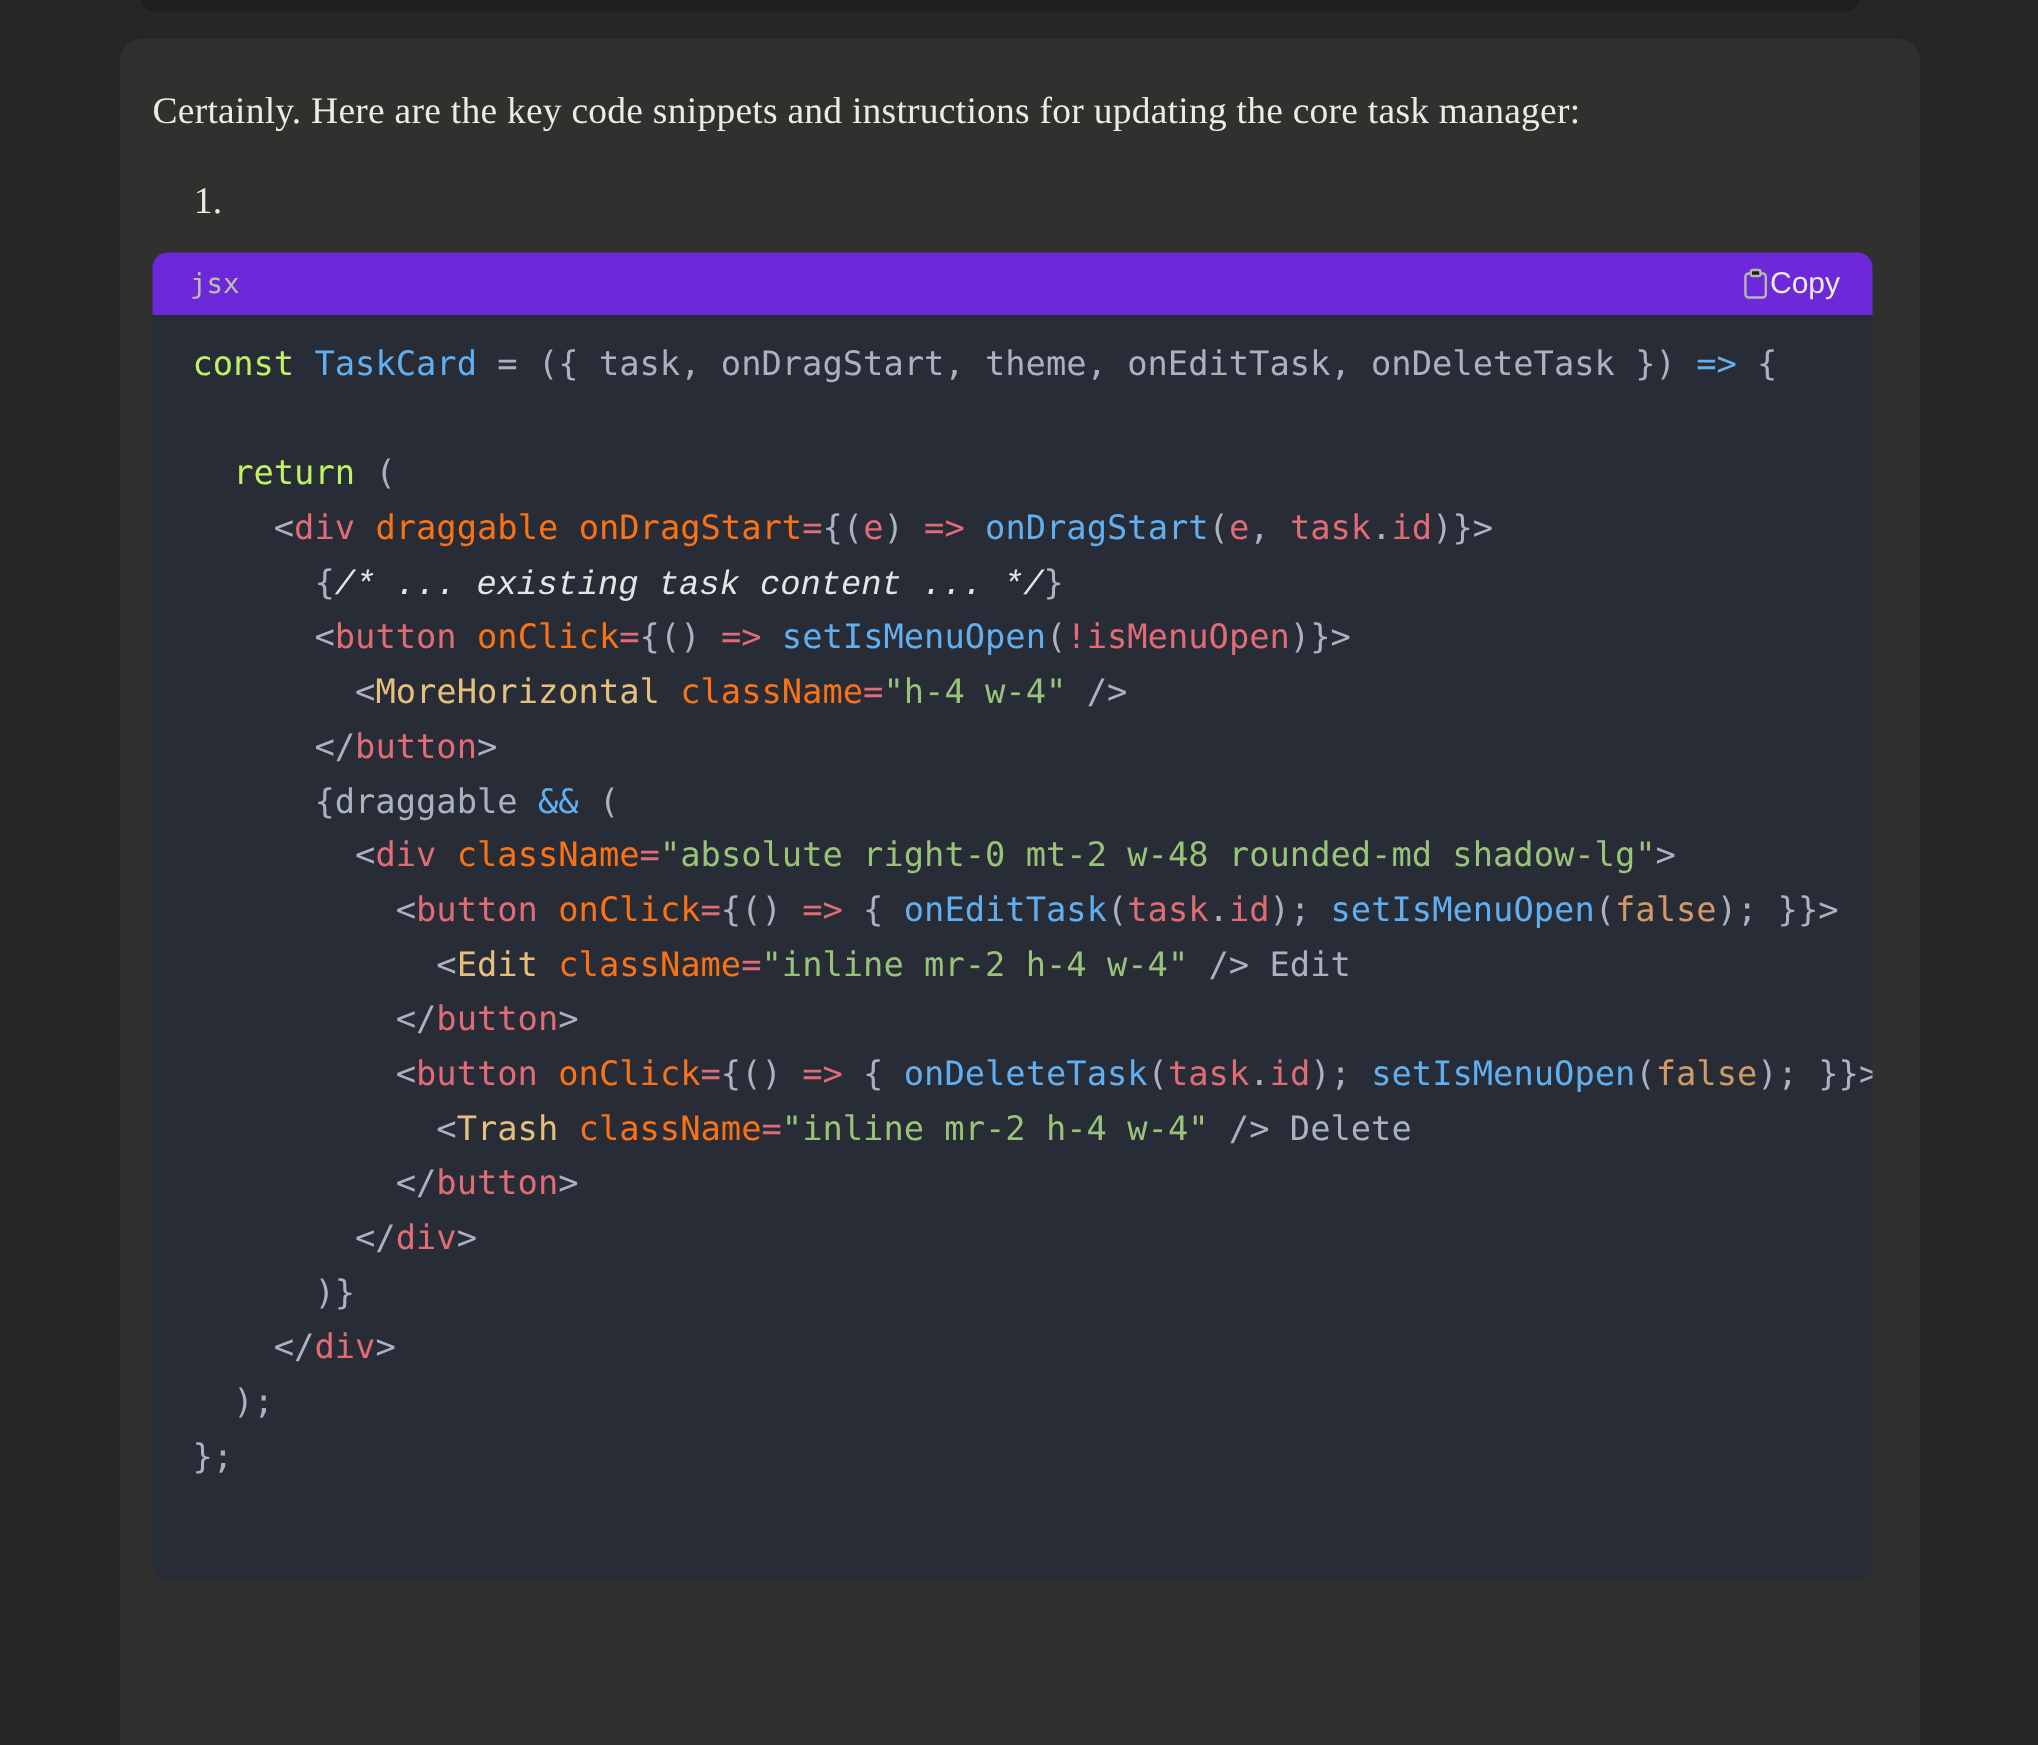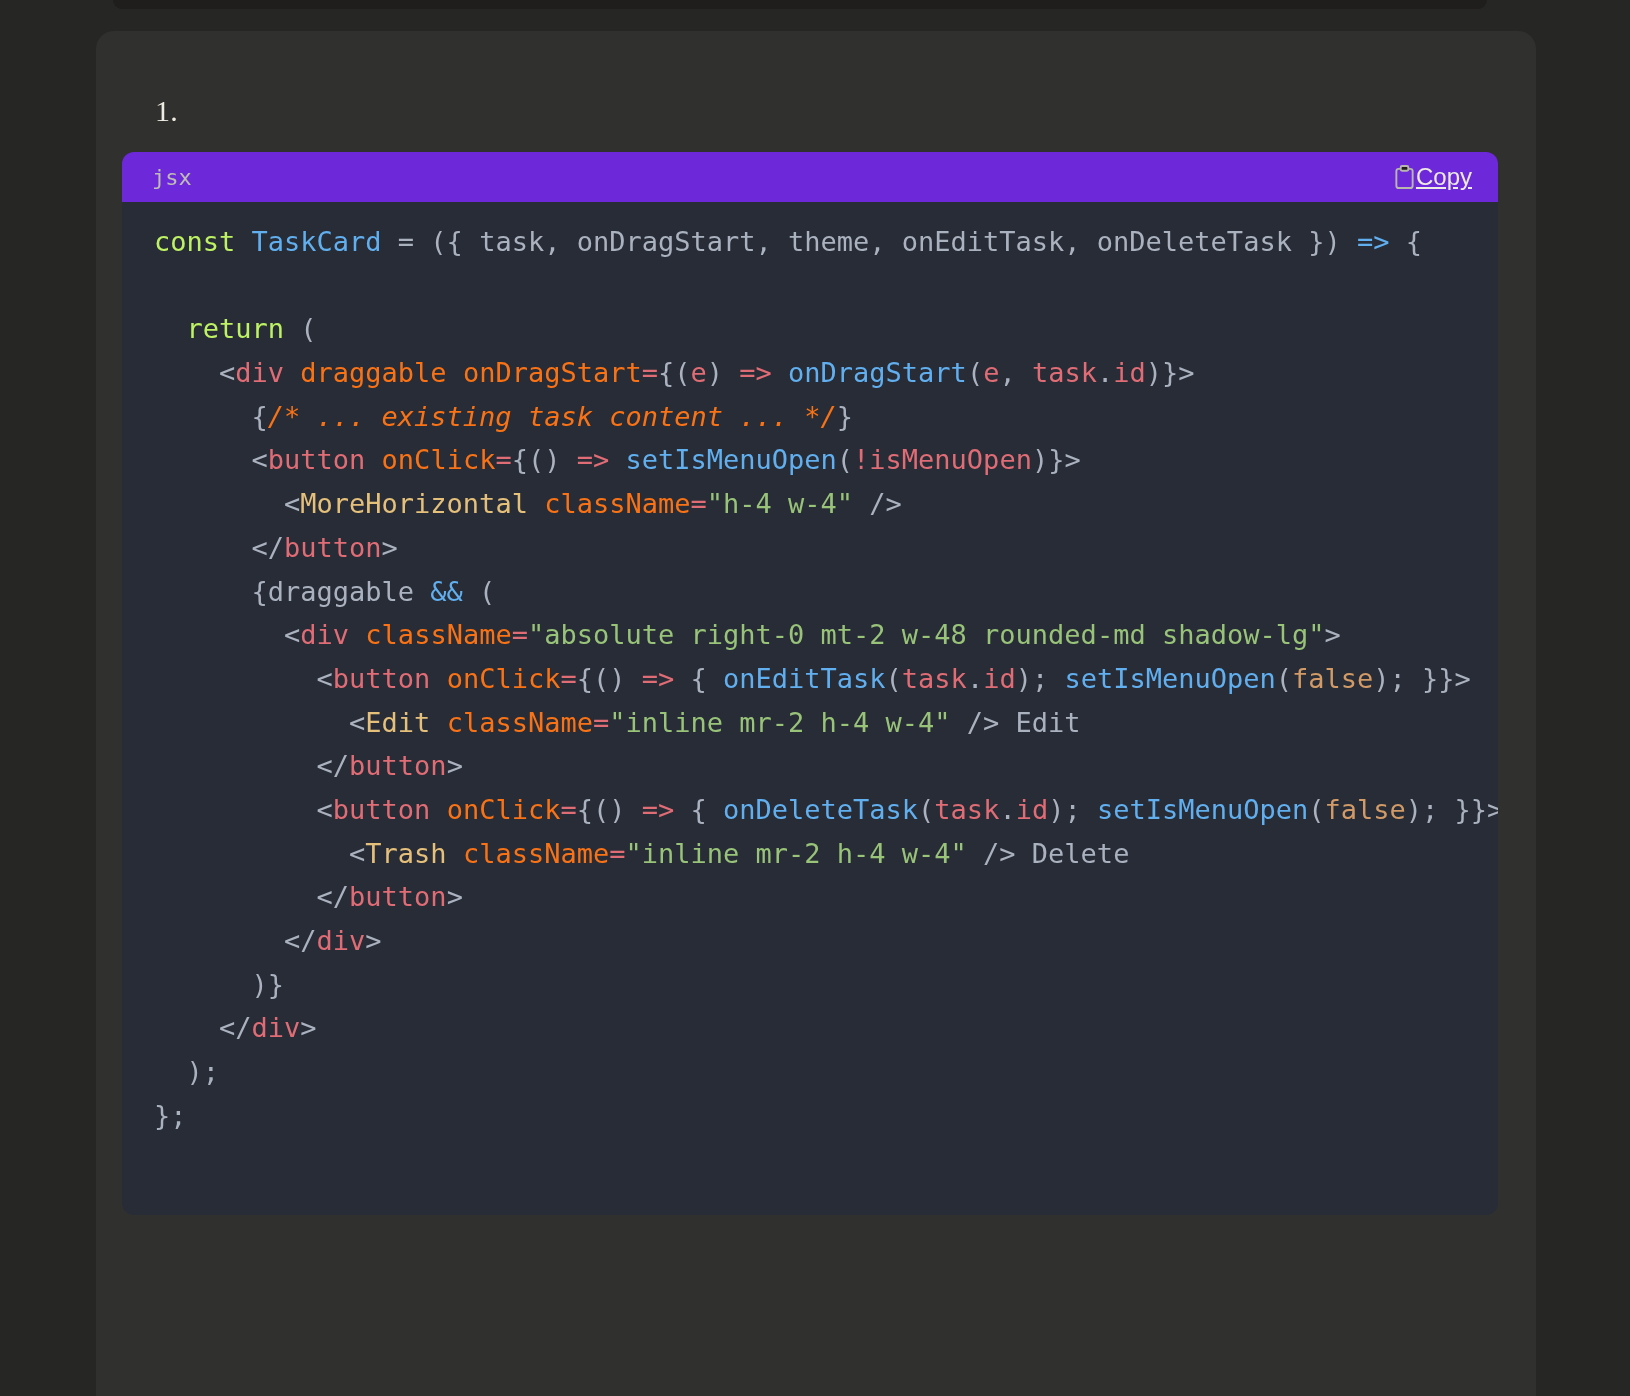--- a/index.html
+++ b/index.html
@@ -31,48 +31,49 @@
     height:50px; background:#6d28d9; border-radius:12px 12px 0 0;
     display:flex; align-items:center; justify-content:space-between;
     padding:0 26px 0 30px; box-sizing:border-box;
   }
   .lang-label {
     font-family:"DejaVu Sans Mono", monospace; font-size:22px; color:#bfbdb3;
   }
   .copy-btn {
     display:flex; align-items:center; background:none; border:none;
     color:#eceae2; font-size:24px; font-family:"Liberation Sans", sans-serif;
-    cursor:pointer; padding:0;text-decoration:underline;
+    cursor:pointer; padding:0;
   }
   .copy-btn svg { display:block; }
   .code-body {
     background:#272c36; border-radius:0 0 12px 12px;
     padding:18px 0 78px 32px; overflow:hidden;
   }
   .code-line {
     font-family:"DejaVu Sans Mono", monospace; font-size:27px;
     line-height:43.7px; height:43.7px; white-space:pre; color:#abb2bf;
   }
   .tok-p  { color:#abb2bf; }
   .tok-k  { color:#bef264; }
   .tok-f  { color:#61afef; }
   .tok-t  { color:#e06c75; }
   .tok-a  { color:#f97316; }
   .tok-c  { color:#e5c07b;margin-top:39px; }
   .tok-s  { color:#98c379; }
   .tok-n  { color:#d19a66; }
-  .tok-cm { color:#f97316; font-style:italic; }
+  .tok-cm { color:#e5e5e5; font-style:italic;font-family:Liberation Mono, monospace; }
 </style>
 </head>
 <body>
 
 <div class="top-strip"></div>
 
 <div class="card">
 
+  <div class="para">Certainly. Here are the key code snippets and instructions for updating the core task manager:</div>
 
   <div class="list-item">
     <span class="num">1.</span>
   </div>
 
   <div class="codeblock">
 
     <div class="code-header">
       <span class="lang-label">jsx</span>
 

